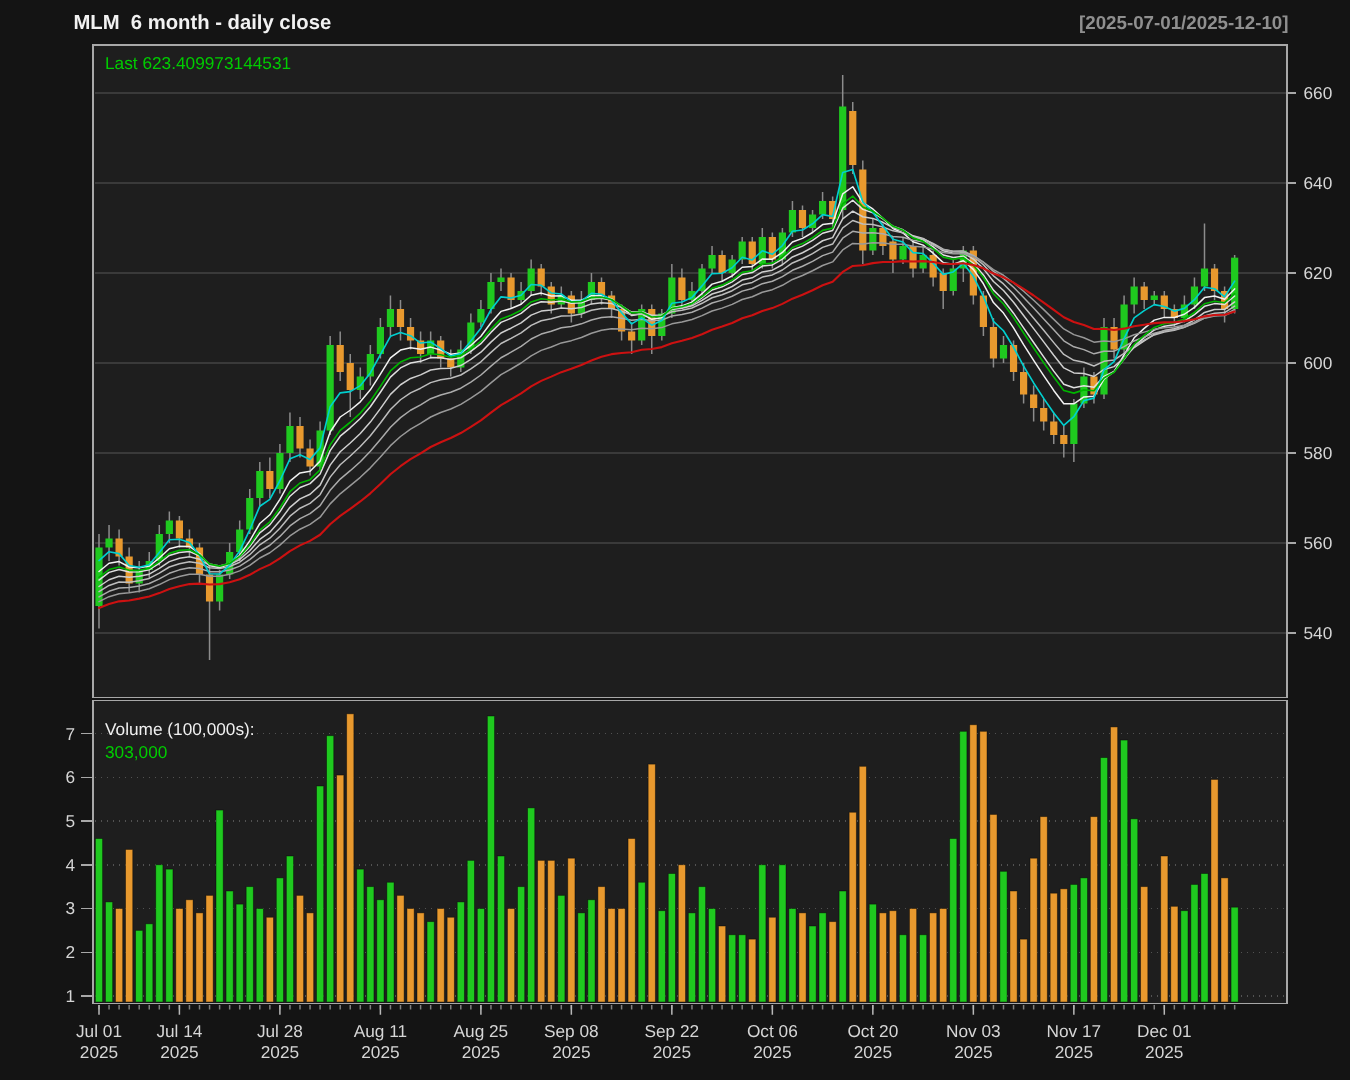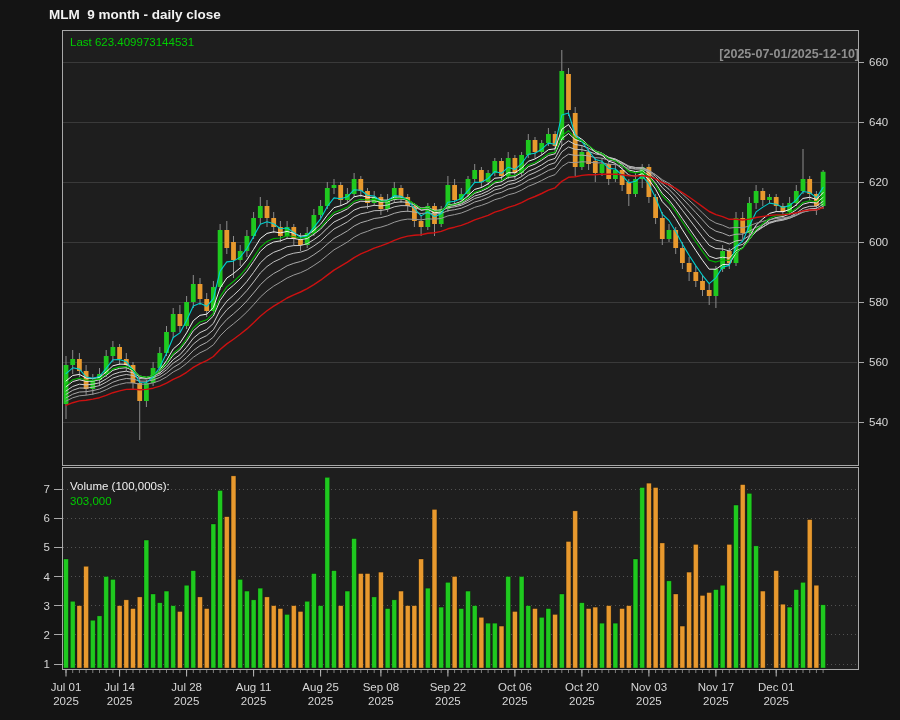--- a/index.html
+++ b/index.html
@@ -1,21 +1,21 @@
 <!DOCTYPE html>
 <html><head>
 <meta charset="utf-8">
 <style>
   html,body{margin:0;padding:0;background:#141414;width:900px;height:720px;overflow:hidden;
     font-family:"Liberation Sans","DejaVu Sans",sans-serif;}
   #page{position:relative;width:900px;height:720px;background:#141414;}
   #chart-title{position:absolute;left:49px;top:7px;font-size:13.5px;font-weight:bold;
     color:#F2F2F2;white-space:pre;}
   #date-range-label{position:absolute;right:41px;top:8px;font-size:12.5px;font-weight:bold;
-    color:#8F8F8F;margin-top:39px;}
+    color:#8F8F8F;}
   #chart-svg{position:absolute;left:0;top:0;}
   text{font-family:"Liberation Sans","DejaVu Sans",sans-serif;}
 </style>
 </head>
 <body>
 
 <div id="page">
   <svg id="chart-svg" width="900" height="720">
       <rect x="62" y="30" width="796" height="435" fill="#1E1E1E" stroke="#A8A8A8" stroke-width="1" shape-rendering="crispEdges"></rect>
       <rect x="62" y="467" width="796" height="202" fill="#1E1E1E" stroke="#A8A8A8" stroke-width="1" shape-rendering="crispEdges"></rect>
@@ -577,15 +577,15 @@
         <polyline points="66.0,397.9 72.7,394.2 79.4,392.0 86.1,391.7 92.8,390.6 99.5,389.0 106.2,385.9 112.9,382.2 119.6,379.9 126.3,378.5 133.0,379.0 139.7,381.1 146.4,381.2 153.1,380.0 159.8,377.4 166.5,373.1 173.2,367.5 179.9,363.5 186.6,357.6 193.3,350.6 200.0,345.7 206.7,342.4 213.4,337.1 220.1,326.9 226.8,319.4 233.5,313.8 240.2,307.8 246.9,300.9 253.6,293.0 260.3,284.8 267.0,278.4 273.7,273.5 280.4,269.9 287.1,265.8 293.8,263.3 300.5,261.5 307.2,258.8 313.9,254.7 320.6,250.0 327.3,244.1 334.0,238.5 340.7,234.8 347.4,230.9 354.1,226.0 360.8,222.7 367.5,220.8 374.2,218.5 380.9,217.6 387.6,215.9 394.3,213.3 401.0,211.7 407.7,211.2 414.4,212.1 421.1,213.5 427.8,212.8 434.5,213.9 441.2,213.4 447.9,210.7 454.6,209.7 461.3,208.2 468.0,205.4 474.7,202.0 481.4,200.1 488.1,197.5 494.8,194.1 501.5,192.3 508.2,189.1 514.9,187.5 521.6,184.4 528.3,180.2 535.0,177.5 541.7,174.2 548.4,170.4 555.1,168.1 561.8,158.8 568.5,154.2 575.2,155.4 581.9,155.1 588.6,155.9 595.3,157.6 602.0,158.2 608.7,160.2 615.4,161.1 622.1,163.4 628.8,166.3 635.5,167.5 642.2,167.4 648.9,170.3 655.6,174.8 662.3,180.9 669.0,185.6 675.7,191.5 682.4,198.3 689.1,205.4 695.8,212.6 702.5,219.9 709.2,227.2 715.9,231.2 722.6,233.1 729.3,235.9 736.0,234.2 742.7,234.1 749.4,231.1 756.1,227.3 762.8,224.7 769.5,222.1 776.2,220.5 782.9,219.7 789.6,218.1 796.3,215.5 803.0,212.1 809.7,210.3 816.4,209.9 823.1,206.3" fill="none" stroke="#ABABAB" stroke-width="1" stroke-linejoin="round" stroke-linecap="round"></polyline>
         <polyline points="66.0,401.1 72.7,397.8 79.4,395.8 86.1,395.2 92.8,394.1 99.5,392.5 106.2,389.7 112.9,386.4 119.6,384.3 126.3,382.8 133.0,382.9 139.7,384.2 146.4,384.2 153.1,382.9 159.8,380.6 166.5,376.9 173.2,372.0 179.9,368.5 186.6,363.4 193.3,357.3 200.0,352.8 206.7,349.6 213.4,344.8 220.1,335.9 226.8,329.2 233.5,323.8 240.2,318.2 246.9,311.9 253.6,304.7 260.3,297.1 267.0,291.0 273.7,286.1 280.4,282.2 287.1,278.0 293.8,275.0 300.5,272.7 307.2,269.6 313.9,265.4 320.6,260.9 327.3,255.3 334.0,249.8 340.7,246.0 347.4,242.0 354.1,237.2 360.8,233.6 367.5,231.3 374.2,228.6 380.9,227.1 387.6,225.0 394.3,222.2 401.0,220.2 407.7,219.1 414.4,219.3 421.1,219.9 427.8,218.8 434.5,219.2 441.2,218.4 447.9,215.9 454.6,214.6 461.3,213.0 468.0,210.4 474.7,207.3 481.4,205.4 488.1,202.9 494.8,199.7 501.5,197.8 508.2,194.8 514.9,193.1 521.6,190.2 528.3,186.3 535.0,183.7 541.7,180.5 548.4,177.0 555.1,174.6 561.8,166.6 568.5,162.3 575.2,162.6 581.9,161.8 588.6,162.0 595.3,162.8 602.0,162.9 608.7,164.2 615.4,164.6 622.1,166.2 628.8,168.3 635.5,169.1 642.2,169.0 648.9,171.1 655.6,174.7 662.3,179.7 669.0,183.5 675.7,188.5 682.4,194.2 689.1,200.2 695.8,206.4 702.5,212.9 709.2,219.3 715.9,223.1 722.6,225.2 729.3,228.1 736.0,227.4 742.7,227.8 749.4,225.9 756.1,223.2 762.8,221.4 769.5,219.5 776.2,218.5 782.9,218.0 789.6,216.8 796.3,214.9 803.0,212.1 809.7,210.7 816.4,210.3 823.1,207.4" fill="none" stroke="#999999" stroke-width="1" stroke-linejoin="round" stroke-linecap="round"></polyline>
         <polyline points="66.0,373.7 72.7,367.8 79.4,369.1 86.1,377.0 92.8,378.2 99.5,376.5 106.2,368.3 112.9,359.8 119.6,359.5 126.3,361.7 133.0,370.2 139.7,382.5 146.4,382.7 153.1,376.8 159.8,367.3 166.5,353.2 173.2,337.5 179.9,332.9 186.6,320.5 193.3,305.9 200.0,303.2 206.7,306.3 213.4,298.6 220.1,271.1 226.8,261.9 233.5,261.1 240.2,257.1 246.9,248.6 253.6,236.4 260.3,224.2 267.0,221.7 273.7,223.8 280.4,228.7 287.1,228.0 293.8,232.4 300.5,237.4 307.2,235.7 313.9,227.4 320.6,218.8 327.3,206.5 334.0,197.9 340.7,198.7 347.4,196.8 354.1,189.7 360.8,190.2 367.5,195.3 374.2,196.0 380.9,201.2 387.6,200.7 394.3,195.6 401.0,196.2 407.7,200.1 414.4,208.5 421.1,215.9 427.8,211.9 434.5,216.8 441.2,213.7 447.9,202.2 454.6,201.3 461.3,198.4 468.0,190.6 474.7,182.4 481.4,182.2 488.1,178.5 494.8,171.5 501.5,173.3 508.2,167.2 514.9,169.5 521.6,163.7 528.3,154.2 535.0,153.3 541.7,149.2 548.4,143.1 555.1,144.3 561.8,115.0 568.5,113.0 575.2,134.6 581.9,141.6 588.6,150.5 595.3,159.5 602.0,161.3 608.7,168.4 615.4,169.0 622.1,175.4 628.8,182.9 635.5,181.3 642.2,175.6 648.9,184.2 655.6,197.7 662.3,214.2 669.0,220.5 675.7,231.5 682.4,244.1 689.1,255.3 695.8,265.6 702.5,275.3 709.2,283.6 715.9,277.8 722.6,267.1 729.3,265.4 736.0,246.5 742.7,241.1 749.4,225.8 756.1,211.9 762.8,207.1 769.5,203.1 776.2,204.3 782.9,207.4 789.6,205.6 796.3,199.8 803.0,191.5 809.7,192.5 816.4,197.9 823.1,187.4" fill="none" stroke="#00CFCF" stroke-width="1.1" stroke-linejoin="round" stroke-linecap="round"></polyline>
         <polyline points="66.0,384.9 72.7,379.7 79.4,378.0 86.1,380.2 92.8,380.2 99.5,378.9 106.2,374.3 112.9,368.9 119.6,366.9 126.3,366.5 133.0,369.8 139.7,376.1 146.4,377.4 153.1,375.6 159.8,371.0 166.5,363.2 173.2,353.4 179.9,347.9 186.6,338.7 193.3,327.8 200.0,322.0 206.7,319.8 213.4,313.3 220.1,296.6 226.8,286.9 233.5,281.5 240.2,275.4 246.9,267.5 253.6,257.6 260.3,247.3 267.0,241.4 273.7,238.5 280.4,238.0 287.1,235.8 293.8,236.5 300.5,238.2 307.2,237.1 313.9,232.7 320.6,227.4 327.3,219.5 334.0,212.6 340.7,210.1 347.4,206.9 354.1,201.3 360.8,199.2 367.5,200.0 374.2,199.4 380.9,201.3 387.6,201.0 394.3,198.4 401.0,198.2 407.7,199.7 414.4,204.0 421.1,208.6 427.8,208.1 434.5,211.3 441.2,210.8 447.9,205.6 454.6,204.5 461.3,202.4 468.0,197.7 474.7,192.2 481.4,190.1 488.1,186.7 494.8,181.6 501.5,180.5 508.2,176.0 514.9,175.4 521.6,171.3 528.3,165.0 535.0,162.4 541.7,158.5 548.4,153.6 555.1,152.1 561.8,135.9 568.5,130.7 575.2,138.0 581.9,140.8 588.6,145.4 595.3,150.9 602.0,153.5 608.7,158.6 615.4,160.9 622.1,165.7 628.8,171.4 635.5,172.9 642.2,171.7 648.9,176.8 655.6,185.0 662.3,195.8 669.0,202.7 675.7,211.7 682.4,222.0 689.1,232.0 695.8,241.8 702.5,251.4 709.2,260.3 715.9,262.1 722.6,259.9 729.3,260.5 736.0,252.0 742.7,248.2 749.4,239.2 756.1,229.5 762.8,223.6 769.5,218.3 776.2,215.8 782.9,215.1 789.6,212.7 796.3,208.3 803.0,202.5 809.7,200.8 816.4,201.8 823.1,195.8" fill="none" stroke="#00B400" stroke-width="1.1" stroke-linejoin="round" stroke-linecap="round"></polyline>
         <polyline points="66.0,405.3 72.7,402.7 79.4,400.9 86.1,400.3 92.8,399.1 99.5,397.7 106.2,395.4 112.9,392.7 119.6,390.9 126.3,389.4 133.0,389.1 139.7,389.7 146.4,389.4 153.1,388.2 159.8,386.2 166.5,383.2 173.2,379.4 179.9,376.4 186.6,372.3 193.3,367.4 200.0,363.6 206.7,360.6 213.4,356.5 220.1,349.5 226.8,343.9 233.5,339.2 240.2,334.3 246.9,328.9 253.6,322.7 260.3,316.2 267.0,310.8 273.7,306.1 280.4,302.2 287.1,298.0 293.8,294.8 300.5,292.0 307.2,288.7 313.9,284.6 320.6,280.2 327.3,275.1 334.0,270.1 340.7,266.2 347.4,262.2 354.1,257.6 360.8,253.9 367.5,251.1 374.2,248.1 380.9,245.9 387.6,243.3 394.3,240.3 401.0,237.9 407.7,236.1 414.4,235.3 421.1,234.8 427.8,233.2 434.5,232.7 441.2,231.4 447.9,228.8 454.6,227.2 461.3,225.3 468.0,222.8 474.7,219.8 481.4,217.7 488.1,215.3 494.8,212.2 501.5,210.2 508.2,207.3 514.9,205.4 521.6,202.6 528.3,199.1 535.0,196.5 541.7,193.5 548.4,190.2 555.1,187.8 561.8,181.3 568.5,177.3 575.2,176.8 581.9,175.4 588.6,174.7 595.3,174.7 602.0,174.1 608.7,174.3 615.4,174.1 622.1,174.7 628.8,175.8 635.5,176.0 642.2,175.5 648.9,176.7 655.6,178.9 662.3,182.3 669.0,184.9 675.7,188.4 682.4,192.6 689.1,197.0 695.8,201.7 702.5,206.6 709.2,211.5 715.9,214.7 722.6,216.7 729.3,219.3 736.0,219.2 742.7,220.0 749.4,219.1 756.1,217.5 762.8,216.5 769.5,215.4 776.2,214.9 782.9,214.8 789.6,214.1 796.3,212.8 803.0,210.9 809.7,210.0 816.4,209.8 823.1,207.7" fill="none" stroke="#CC1111" stroke-width="1.4" stroke-linejoin="round" stroke-linecap="round"></polyline>
       </g>
       <text x="70" y="46" fill="#00CC00" font-size="11.5" text-anchor="start">Last 623.409973144531</text>
       <text x="70" y="490" fill="#F0F0F0" font-size="11.5" text-anchor="start">Volume (100,000s):</text>
       <text x="70" y="505" fill="#00CC00" font-size="11.5" text-anchor="start">303,000</text>
     </svg>
-  <div id="chart-title">MLM  9 month - daily close</div>
+  <div id="chart-title">MLM  6 month - daily close</div>
   <div id="date-range-label">[2025-07-01/2025-12-10]</div>
 </div>
 
 </body></html>

